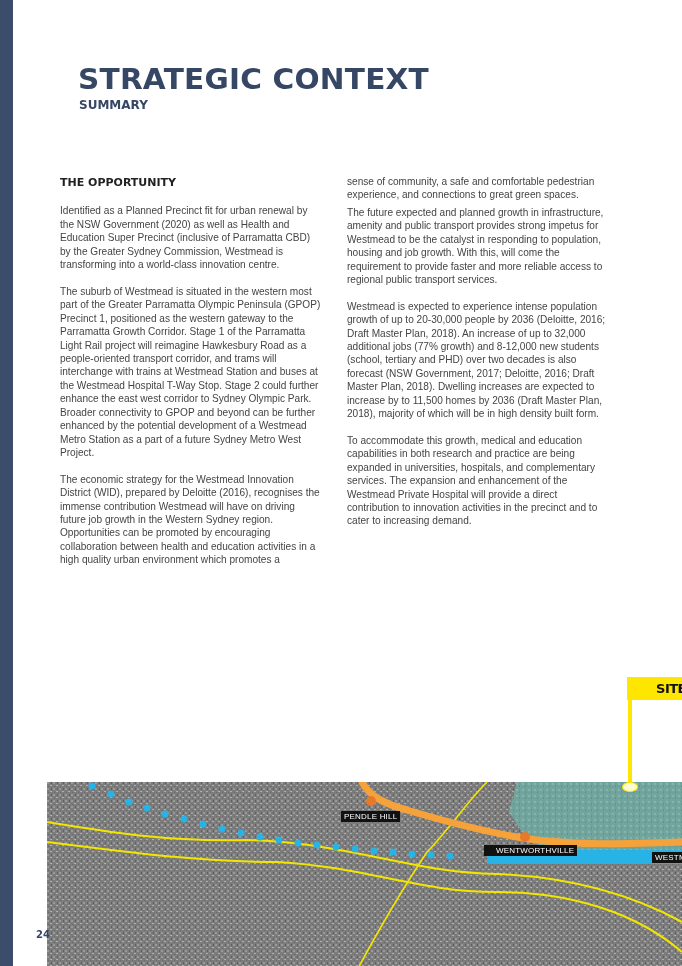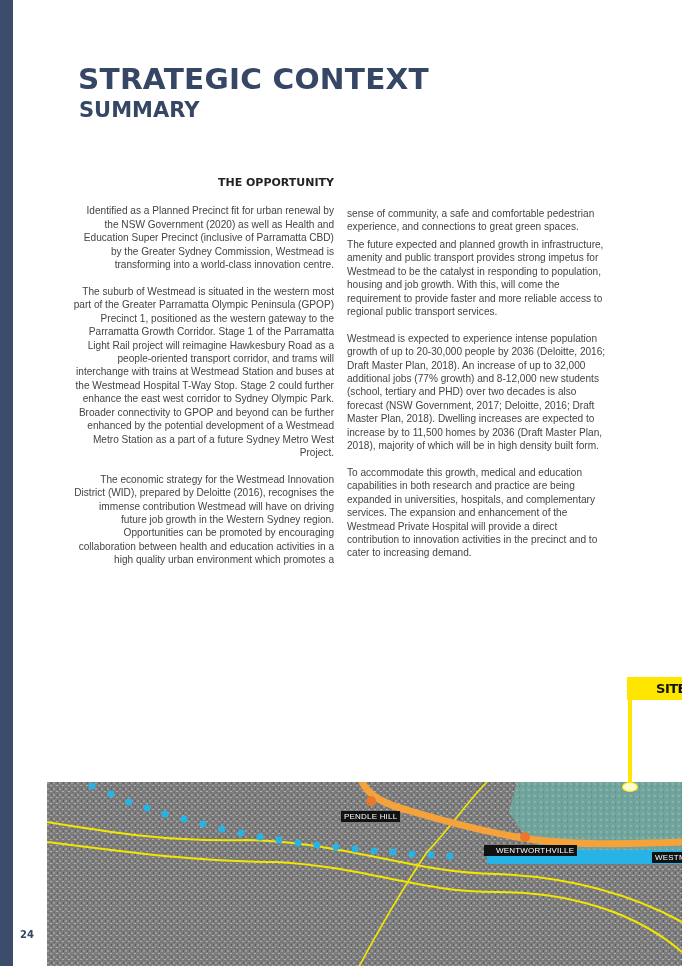--- a/index.html
+++ b/index.html
@@ -14,36 +14,36 @@
     }
     .title {
       position: absolute; left: 78px; top: 62px;
       font-family: "DejaVu Sans", sans-serif; font-weight: bold;
       font-size: 29px; letter-spacing: 0.2px; color: #364766;
       white-space: nowrap; transform: scaleX(1.02); transform-origin: left;
     }
     .subtitle {
       position: absolute; left: 79px; top: 98px;
       font-family: "DejaVu Sans", sans-serif; font-weight: bold;
-      font-size: 21px; color: #364766; white-space: nowrap;
+      font-size: 12px; color: #364766; white-space: nowrap;
     }
     .col {
       position: absolute; top: 175px; width: 262px;
       font-size: 10.1px; line-height: 13.45px; color: #444;
     }
-    .col.left { left: 72px; text-align: right; }
+    .col.left { left: 60px; }
     .col.right { left: 347px; width: 264px; }
     .col .heading {
       font-family: "DejaVu Sans", sans-serif; font-weight: bold;
       font-size: 11px; color: #222; margin: 1px 0 15px 0;
     }
     .col p { margin: 0 0 13px 0; }
-    .col.right p.tight { margin-bottom: 4px; margin-top: 32px; }
+    .col.right p.tight { margin-bottom: 4px; }
     .page-num {
-      position: absolute; left: 20px; top: 929px;
+      position: absolute; left: 36px; top: 929px;
       font-family: "DejaVu Sans", sans-serif; font-weight: bold;
       font-size: 10px; color: #364766;
     }
     .map {
       position: absolute; left: 47px; top: 782px; width: 635px; height: 207px;
       overflow: hidden;
     }
     .map svg { display: block; }
     .map-label {
       position: absolute; background: #111; color: #fff;

